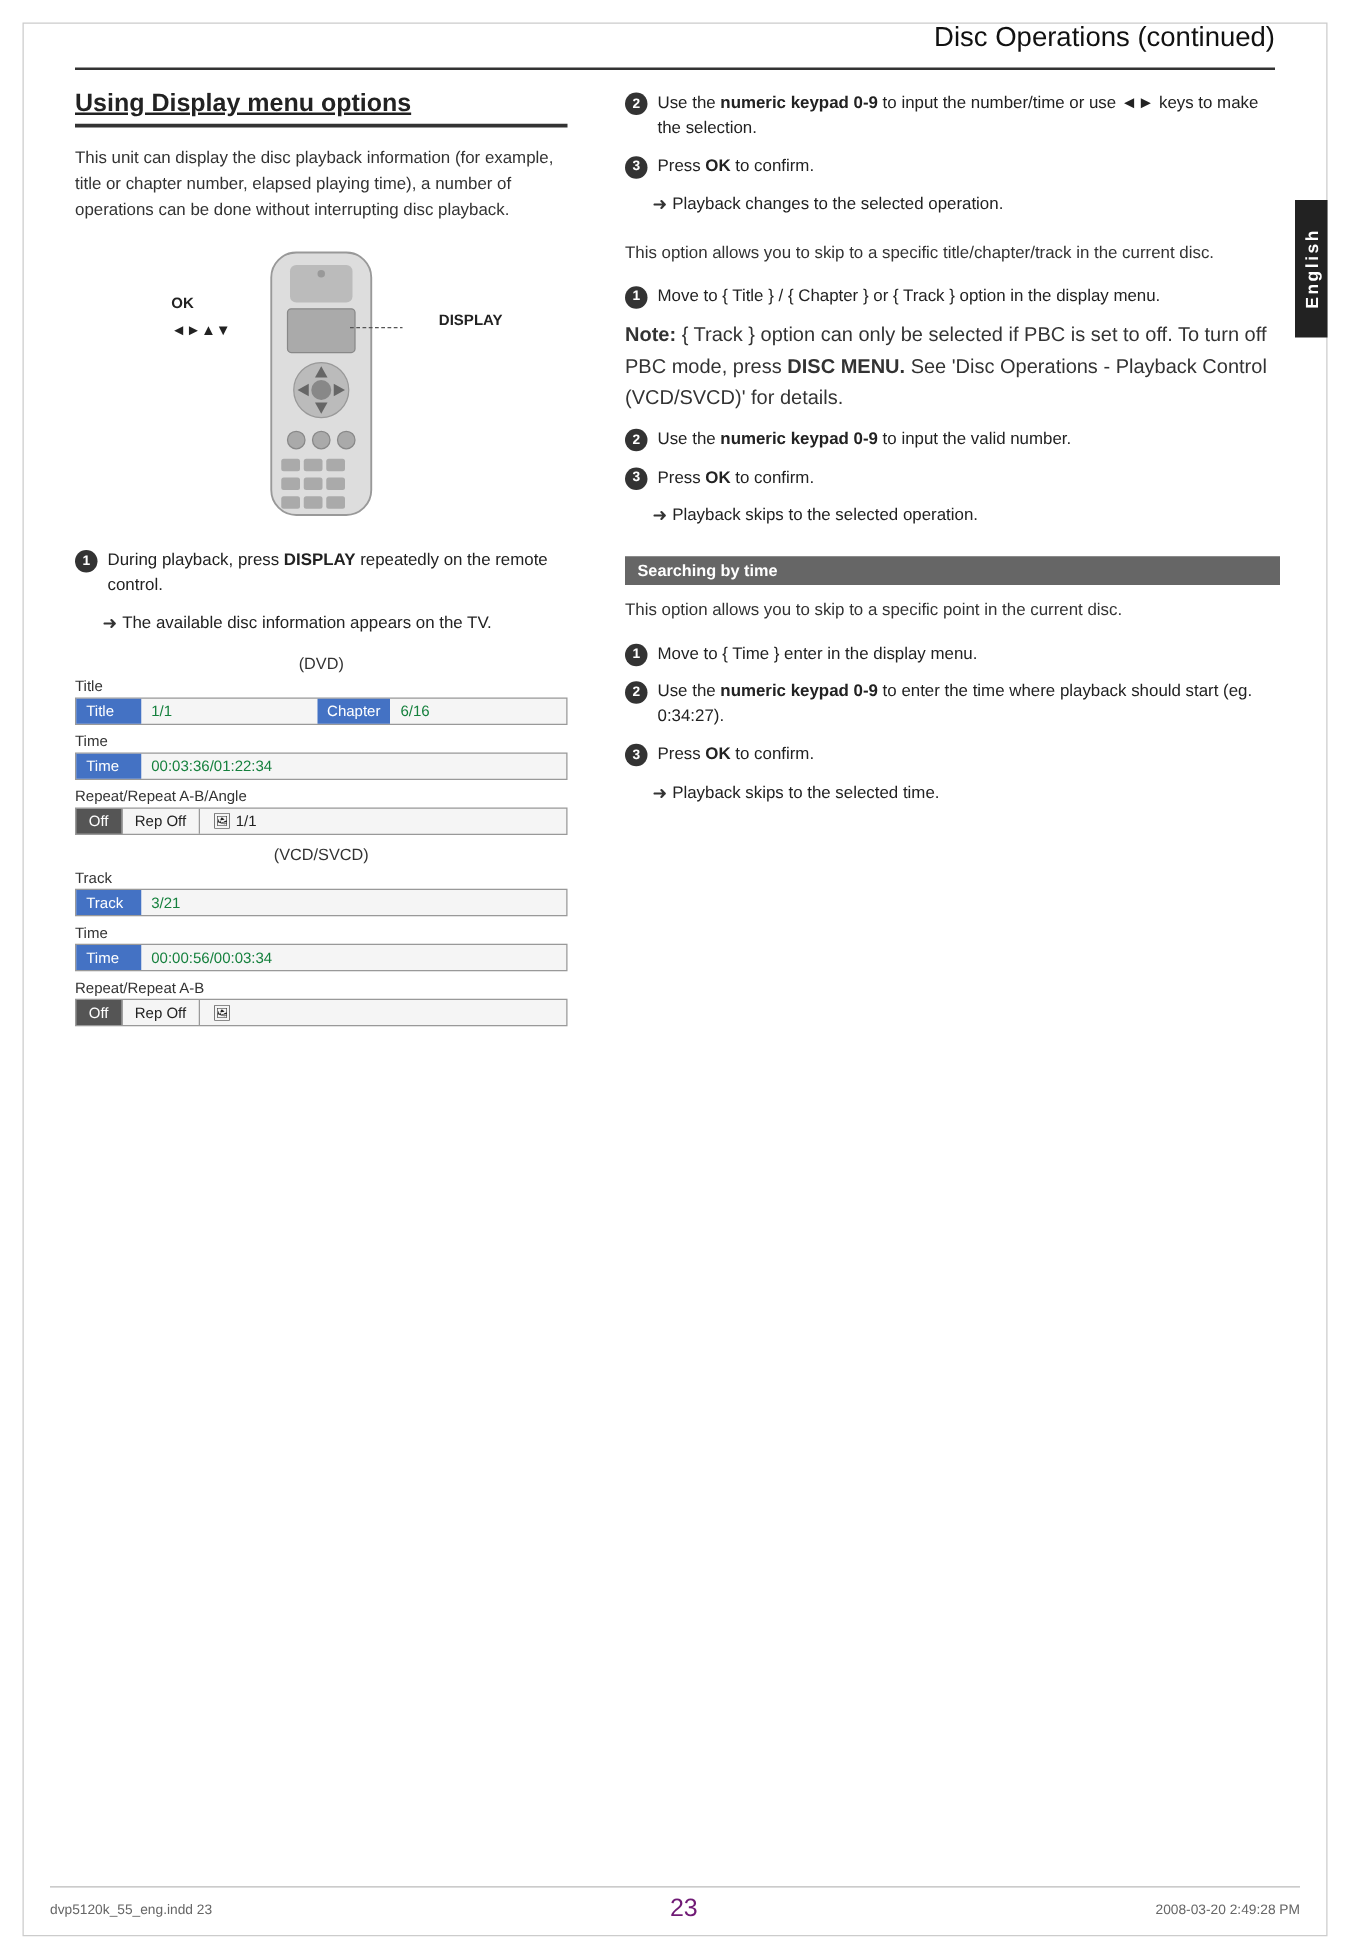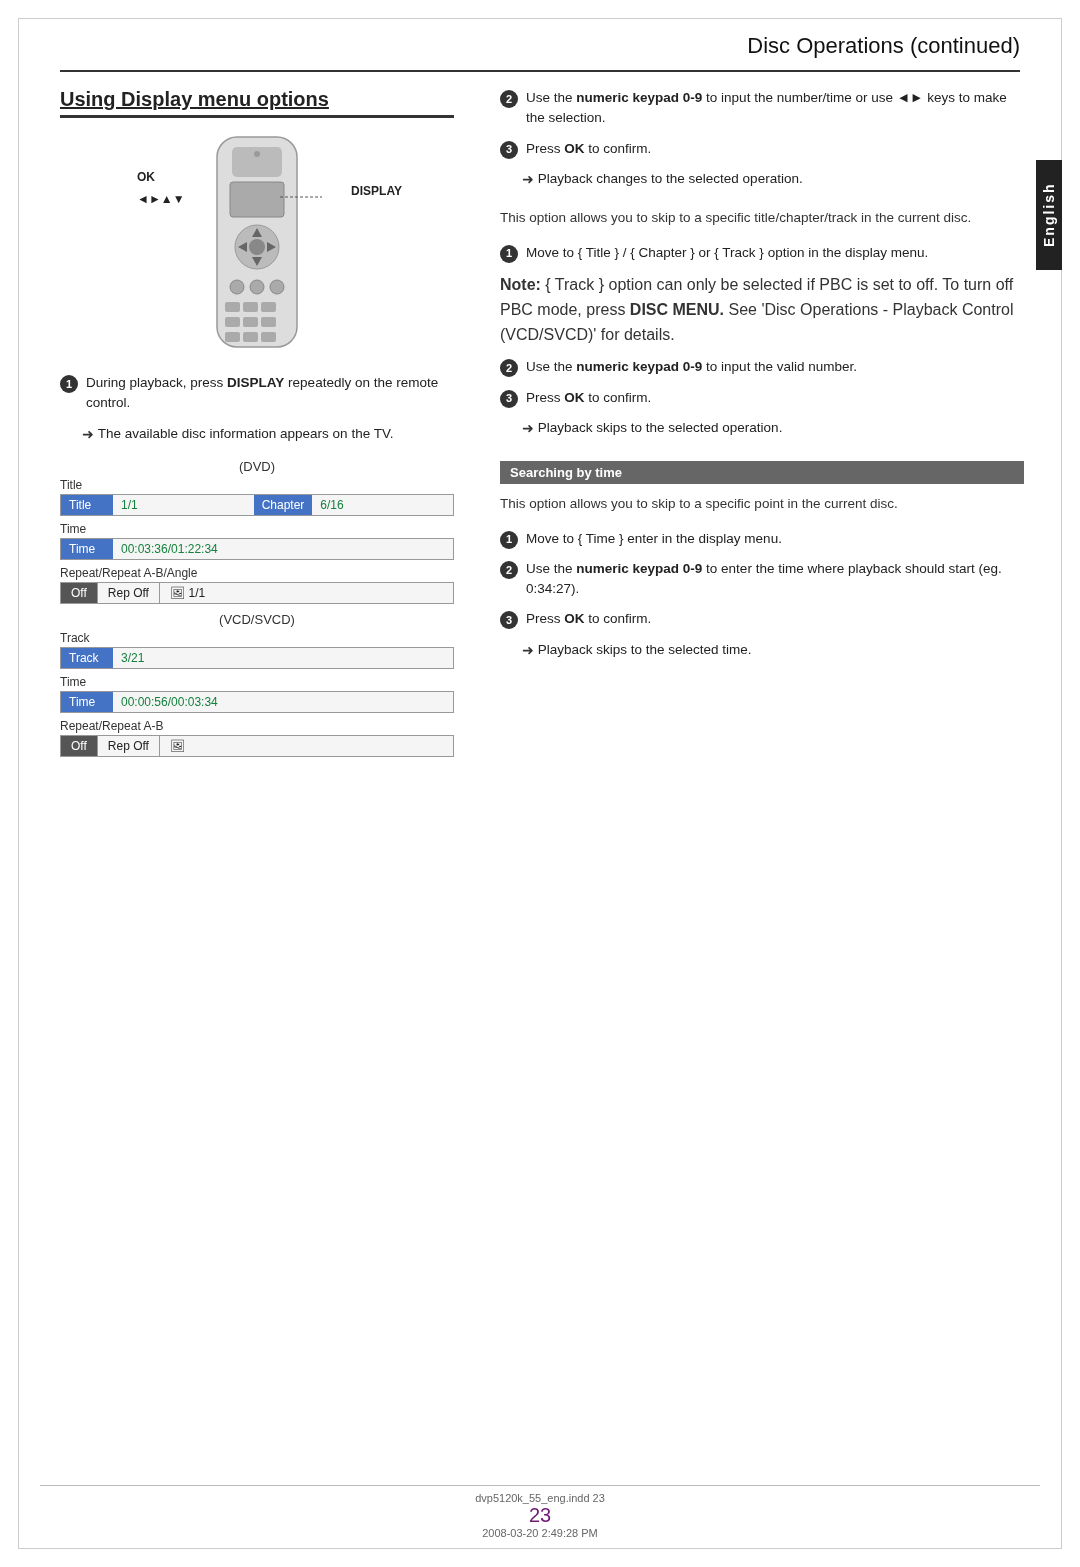--- a/index.html
+++ b/index.html
@@ -15,21 +15,21 @@
 
     .page-border {
       position: absolute;
       top: 18px; left: 18px; right: 18px; bottom: 18px;
       border: 1px solid #ccc;
       pointer-events: none;
     }
 
     
     .page-header {
-      padding: 28px 60px 10px 60px;
+      padding: 12px 60px 10px 60px;
       text-align: right;
     }
     .page-title {
       font-size: 28px;
       font-weight: bold;
       color: #111;
     }
     .page-title span {
       font-weight: normal;
       font-size: 22px;
@@ -229,21 +229,20 @@
       bottom: 28px;
       left: 40px;
       right: 40px;
       display: flex;
       justify-content: space-between;
       align-items: center;
       font-size: 11px;
       color: #666;
       border-top: 1px solid #bbb;
       padding-top: 6px;
-      flex-direction: column;
     }
     .page-num {
       font-size: 20px;
       font-weight: normal;
       color: #701a75;
     }
   </style>
 </head>
 <body>
 
@@ -257,20 +256,21 @@
   </span>
 </div>
 <hr class="header-rule">
 
 <div class="main-content">
 
   <div class="left-col">
 
     <div class="section-title">Using Display menu options</div>
 
+    <p class="intro-text">This unit can display the disc playback information (for example, title or chapter number, elapsed playing time), a number of operations can be done without interrupting disc playback.</p>
 
     <div class="remote-area">
       <div style="position:relative; display:inline-block;">
         
         <div style="position:absolute; left:-55px; top:38px; font-size:12px; font-weight:bold; text-align:right;">
           <div style="margin-bottom:8px; display:flex; align-items:center; gap:4px;">OK</div>
           <div style="display:flex; align-items:center; gap:4px;">◄►▲▼</div>
         </div>
         
         <svg width="130" height="220" viewBox="0 0 130 220">

